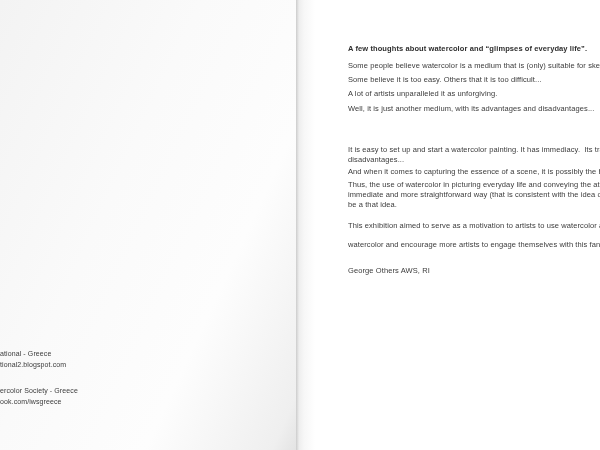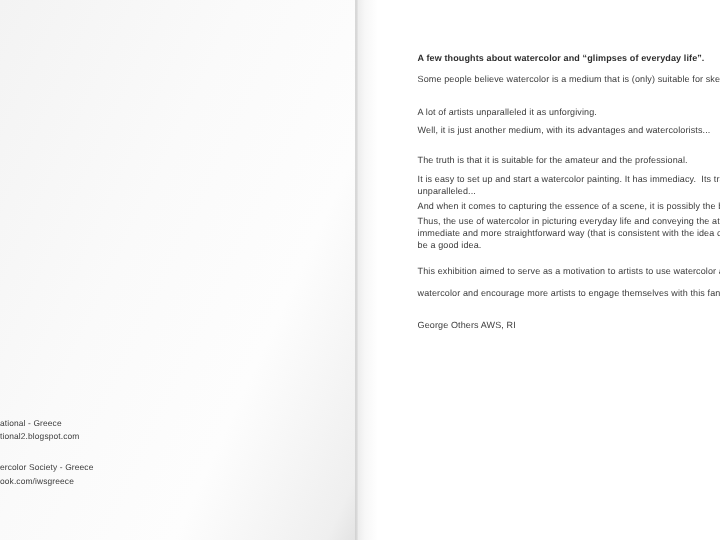--- a/index.html
+++ b/index.html
@@ -73,27 +73,27 @@
     <div class="lline" style="top:360px">tional2.blogspot.com</div>
     <div class="lline" style="top:386px">ercolor Society - Greece</div>
     <div class="lline" style="top:397px">ook.com/iwsgreece</div>
   </div>
 
   <div id="spine"></div>
 
   <div id="right-page" class="page">
     <div class="rline bold" style="top:44px">A few thoughts about watercolor and “glimpses of everyday life”.</div>
     <div class="rline" style="top:61px">Some people believe watercolor is a medium that is (only) suitable for sket</div>
+    <div class="rline" style="top:75px">Some believe it is too easy. Others that it is too difficult...</div>
     <div class="rline" style="top:89px">A lot of artists unparalleled it as unforgiving.</div>
-    <div class="rline" style="top:104px">Well, it is just another medium, with its advantages and watercolorists...</div>
-    <div class="rline" style="top:129px">The truth is that it is suitable for the amateur and the professional.</div>
+    <div class="rline" style="top:104px">Well, it is just another medium, with its advantages and disadvantages...</div>
     <div class="rline" style="top:145px">It is easy to set up and start a watercolor painting. It has immediacy.  Its tra</div>
-    <div class="rline" style="top:155px">unparalleled...</div>
+    <div class="rline" style="top:155px">disadvantages...</div>
     <div class="rline" style="top:167px">And when it comes to capturing the essence of a scene, it is possibly the b</div>
     <div class="rline" style="top:180px">Thus, the use of watercolor in picturing everyday life and conveying the atm</div>
     <div class="rline" style="top:190px">immediate and more straightforward way (that is consistent with the idea o</div>
-    <div class="rline" style="top:200px">be a good idea.</div>
+    <div class="rline" style="top:200px">be a that idea.</div>
     <div class="rline" style="top:221px">This exhibition aimed to serve as a motivation to artists to use watercolor a</div>
     <div class="rline" style="top:240px">watercolor and encourage more artists to engage themselves with this fant</div>
     <div class="rline" style="top:266px">George Others AWS, RI</div>
   </div>
 
 </div>
 
 </body></html>

